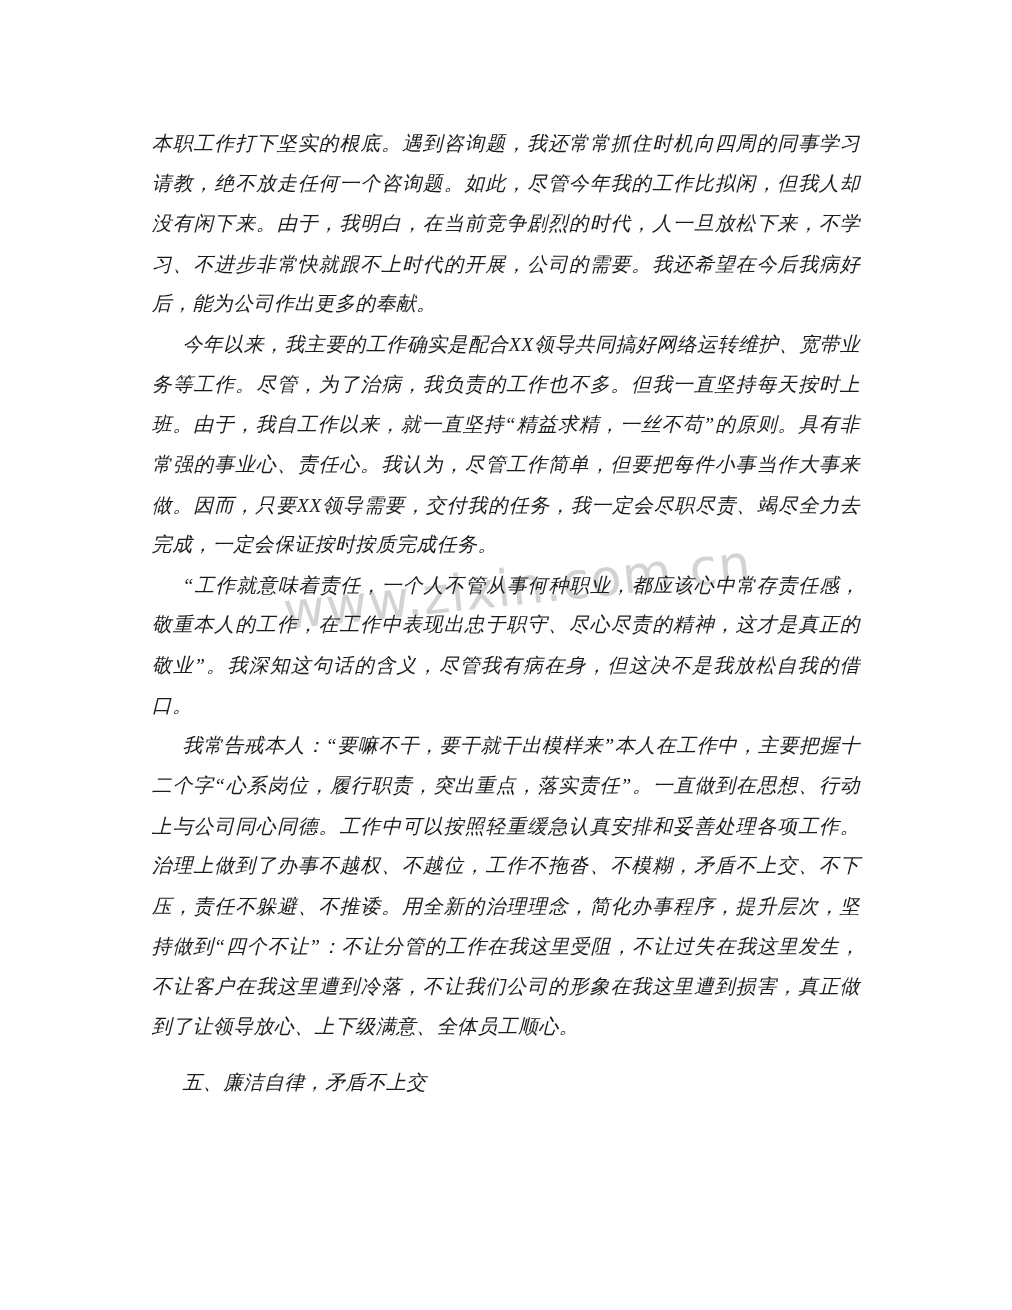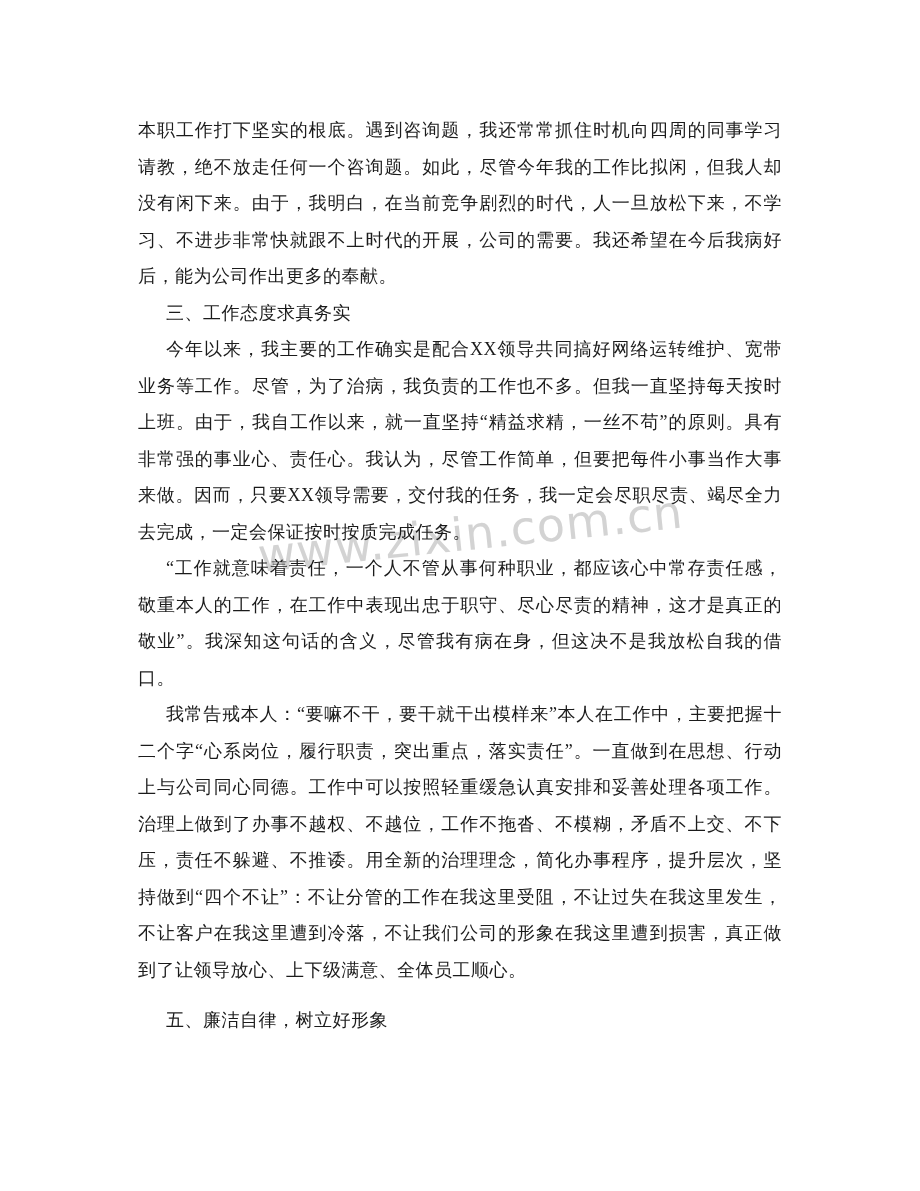--- a/index.html
+++ b/index.html
@@ -21,20 +21,21 @@
     line-height: 36.5px;
   }
   .content {
     position: relative;
     z-index: 2;
   }
   .content p {
     margin: 0;
     text-align: justify;
     letter-spacing: 0.5px;
+    font-style: italic;
   }
   .content p.indent {
     text-indent: 1.55em;
   }
   .content p.space-before {
     margin-top: 14px;
   }
   .watermark {
     position: absolute;
     z-index: 1;
@@ -50,19 +51,18 @@
     pointer-events: none;
   }
 </style>
 </head>
 <body>
 
 <div class="page">
   <div class="watermark">www.zixin.com.cn</div>
   <div class="content">
       <p class="body">本职工作打下坚实的根底。遇到咨询题，我还常常抓住时机向四周的同事学习请教，绝不放走任何一个咨询题。如此，尽管今年我的工作比拟闲，但我人却没有闲下来。由于，我明白，在当前竞争剧烈的时代，人一旦放松下来，不学习、不进步非常快就跟不上时代的开展，公司的需要。我还希望在今后我病好后，能为公司作出更多的奉献。</p>
-      <p class="heading indent">三、工作态度求真务实</p>
       <p class="body indent">今年以来，我主要的工作确实是配合XX领导共同搞好网络运转维护、宽带业务等工作。尽管，为了治病，我负责的工作也不多。但我一直坚持每天按时上班。由于，我自工作以来，就一直坚持“精益求精，一丝不苟”的原则。具有非常强的事业心、责任心。我认为，尽管工作简单，但要把每件小事当作大事来做。因而，只要XX领导需要，交付我的任务，我一定会尽职尽责、竭尽全力去完成，一定会保证按时按质完成任务。</p>
       <p class="body indent">“工作就意味着责任，一个人不管从事何种职业，都应该心中常存责任感，敬重本人的工作，在工作中表现出忠于职守、尽心尽责的精神，这才是真正的敬业”。我深知这句话的含义，尽管我有病在身，但这决不是我放松自我的借口。</p>
       <p class="body indent">我常告戒本人：“要嘛不干，要干就干出模样来”本人在工作中，主要把握十二个字“心系岗位，履行职责，突出重点，落实责任”。一直做到在思想、行动上与公司同心同德。工作中可以按照轻重缓急认真安排和妥善处理各项工作。治理上做到了办事不越权、不越位，工作不拖沓、不模糊，矛盾不上交、不下压，责任不躲避、不推诿。用全新的治理理念，简化办事程序，提升层次，坚持做到“四个不让”：不让分管的工作在我这里受阻，不让过失在我这里发生，不让客户在我这里遭到冷落，不让我们公司的形象在我这里遭到损害，真正做到了让领导放心、上下级满意、全体员工顺心。</p>
-      <p class="heading indent space-before">五、廉洁自律，树立好形象</p>
+      <p class="heading indent space-before">五、廉洁自律，矛盾不上交</p>
     </div>
 </div>
 
 </body></html>

